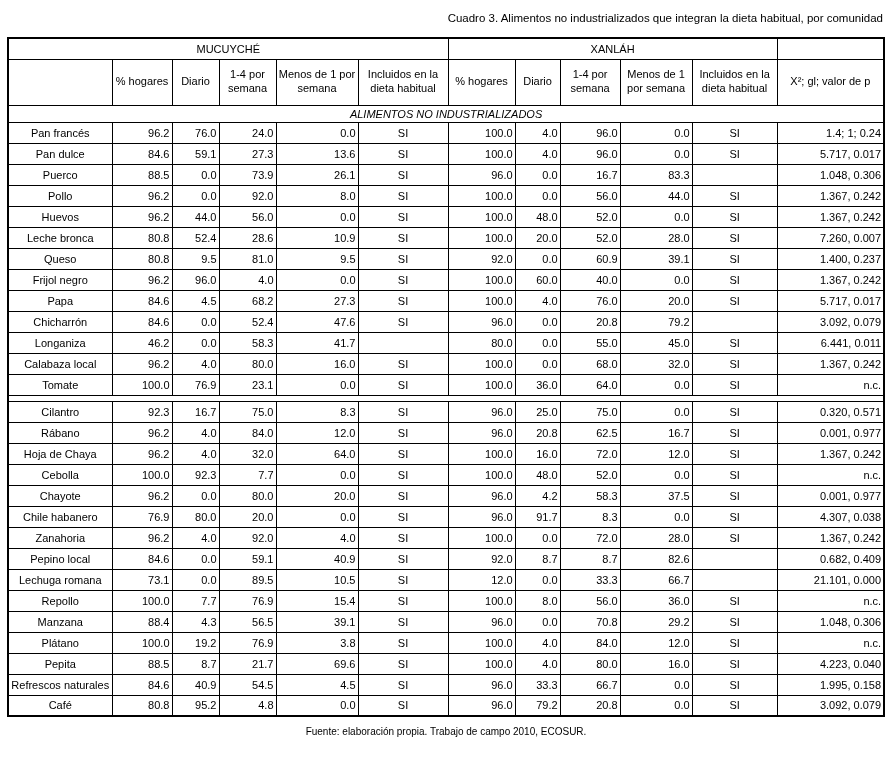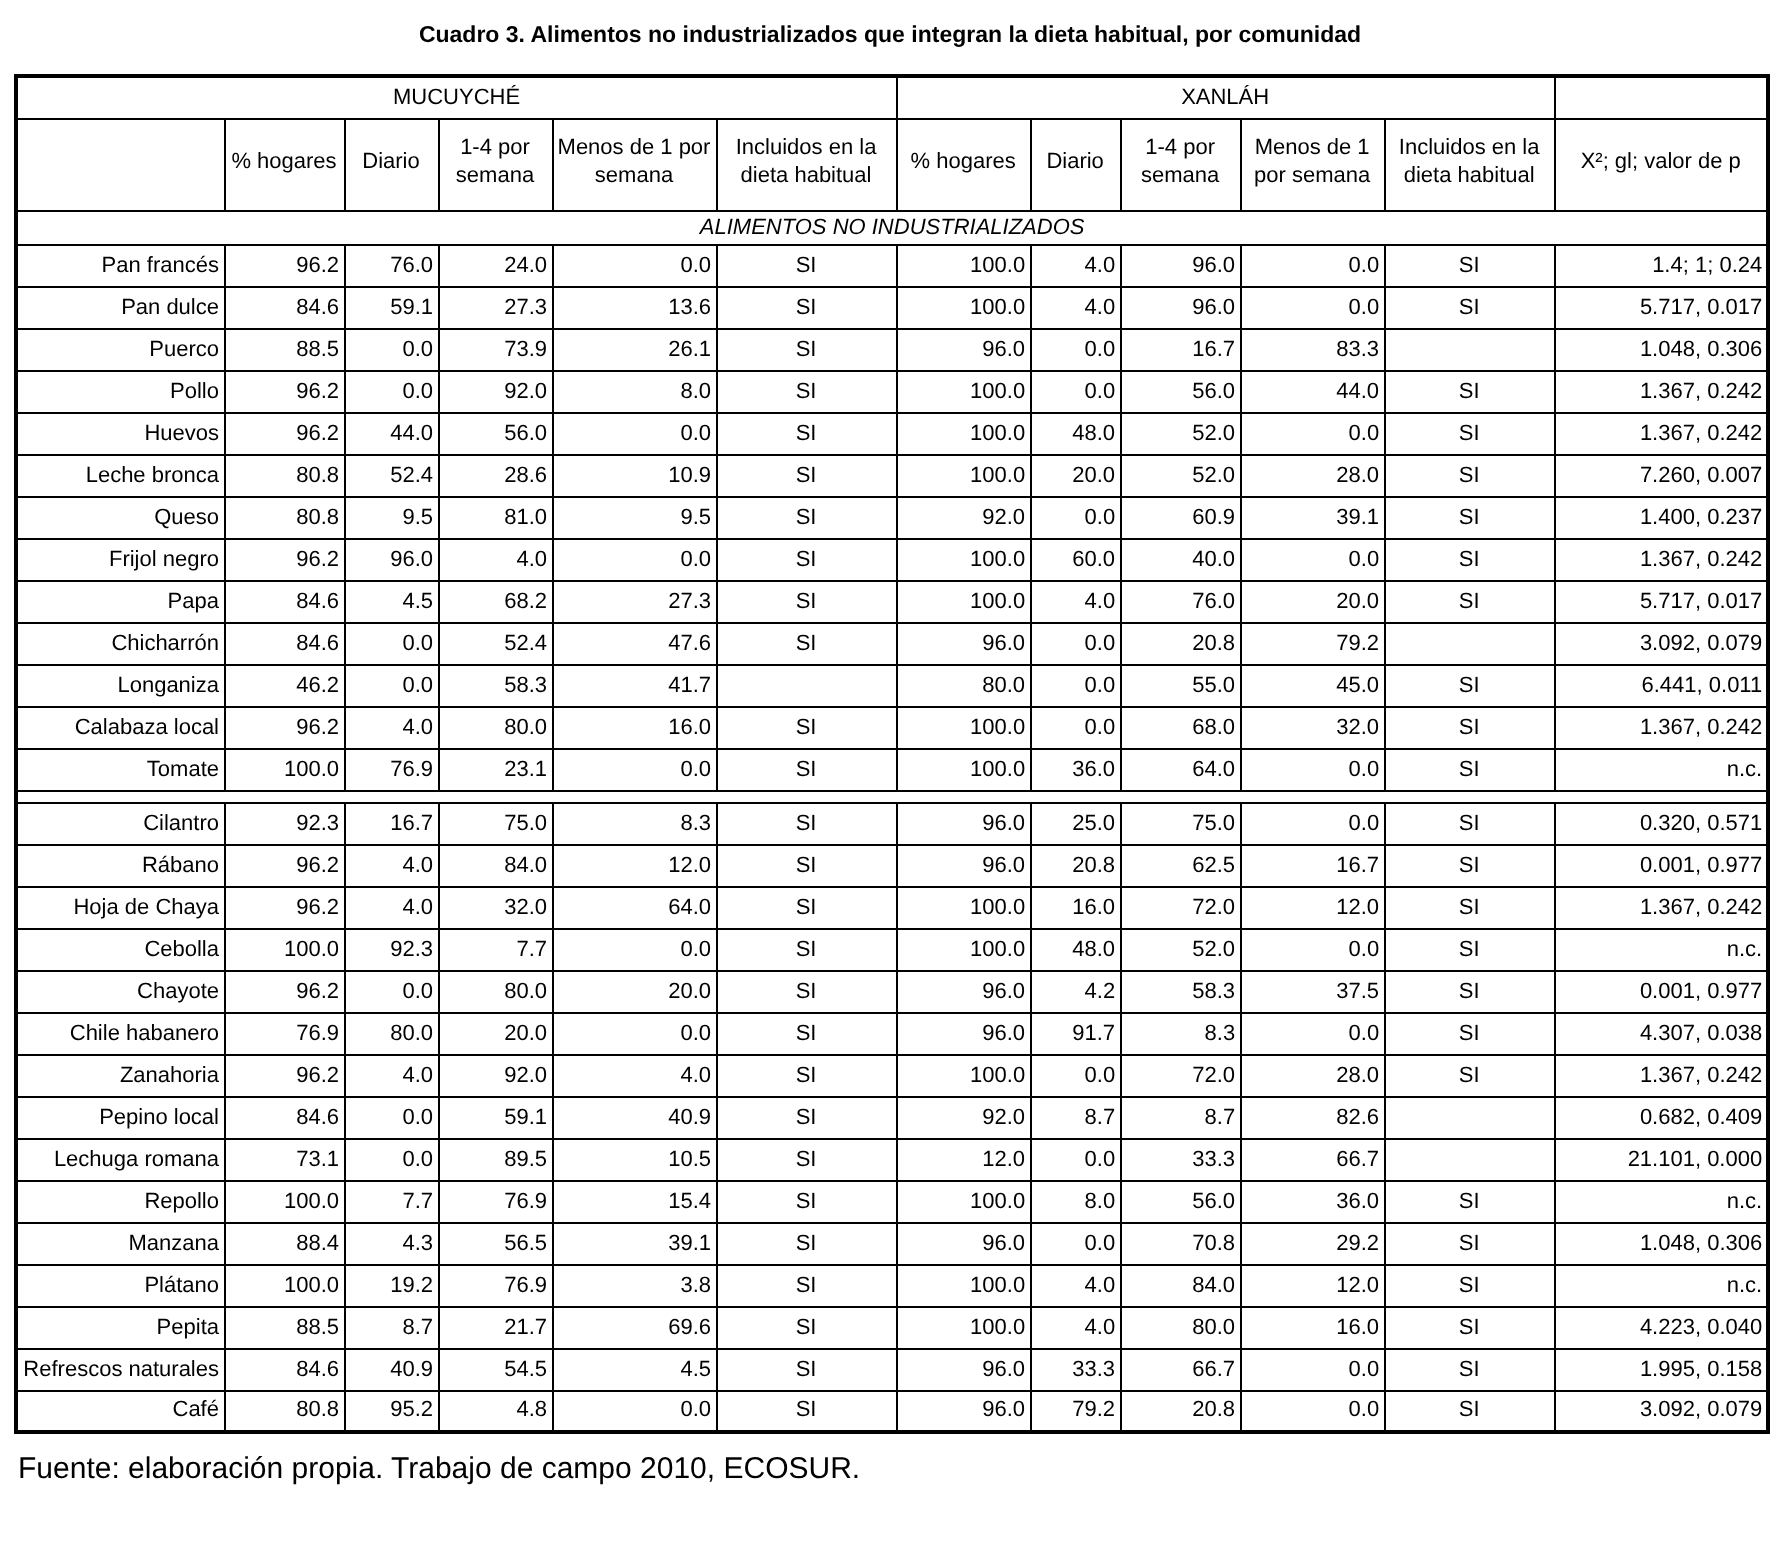--- a/index.html
+++ b/index.html
@@ -5,54 +5,53 @@
   * { box-sizing: border-box; }
   html, body { margin: 0; padding: 0; }
   body {
     width: 890px; height: 782px;
     background: #ffffff;
     color: #000000;
     font-family: "Liberation Sans", sans-serif;
   }
   .page { padding: 8px 7px 0 7px; }
   .title {
-    text-align: center;
+    text-align: right;
     font-size: 11.5px;
     margin: 4px 0 13px 0;
-    font-weight: bold;
   }
   table.grid {
     border-collapse: collapse;
     border: 2px solid #000;
     table-layout: fixed;
     width: 876px;
     padding-left: 36px;
   }
   table.grid th, table.grid td {
     border: 1px solid #000;
     font-size: 11px;
     font-weight: normal;
     padding: 1px 2px;
     overflow: hidden;
     background: #fff;
   }
   tr.group-row th { height: 21px; text-align: center; vertical-align: middle; }
   tr.colhead-row th { height: 46px; text-align: center; vertical-align: middle; line-height: 1.25; }
   td.section { text-align: center; height: 17px; font-size: 10.5px; vertical-align: middle; font-style: italic; }
   tbody td { height: 21px; vertical-align: middle; }
-  td.name { text-align: right; padding-left: 5px; white-space: nowrap; }
+  td.name { text-align: center; padding-left: 5px; white-space: nowrap; }
   td.num  { text-align: right; padding-right: 12px; }
   td.si   { text-align: center; }
   td.chi  { text-align: right; }
   tr.spacer td { height: 6px; border-left: none; border-right: none; padding: 0; }
   .footer {
-    font-size: 15px;
+    font-size: 10px;
     margin-top: 9px;
     padding-left: 2px;
-    text-align: left;
+    text-align: center;
   }
 </style>
 </head>
 <body>
 
 <div class="page">
 
   <div class="title">Cuadro 3. Alimentos no industrializados que integran la dieta habitual, por comunidad</div>
 
   <table class="grid">

